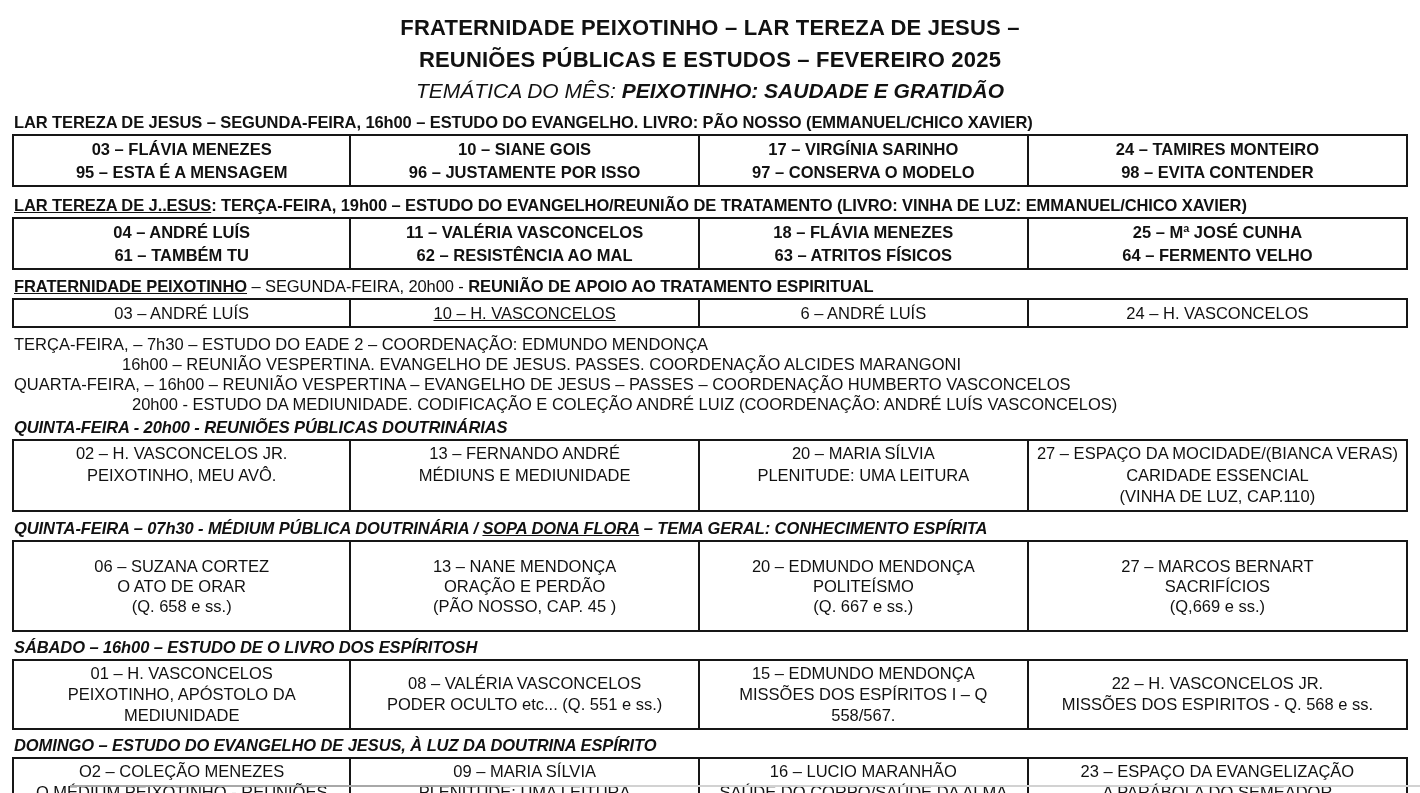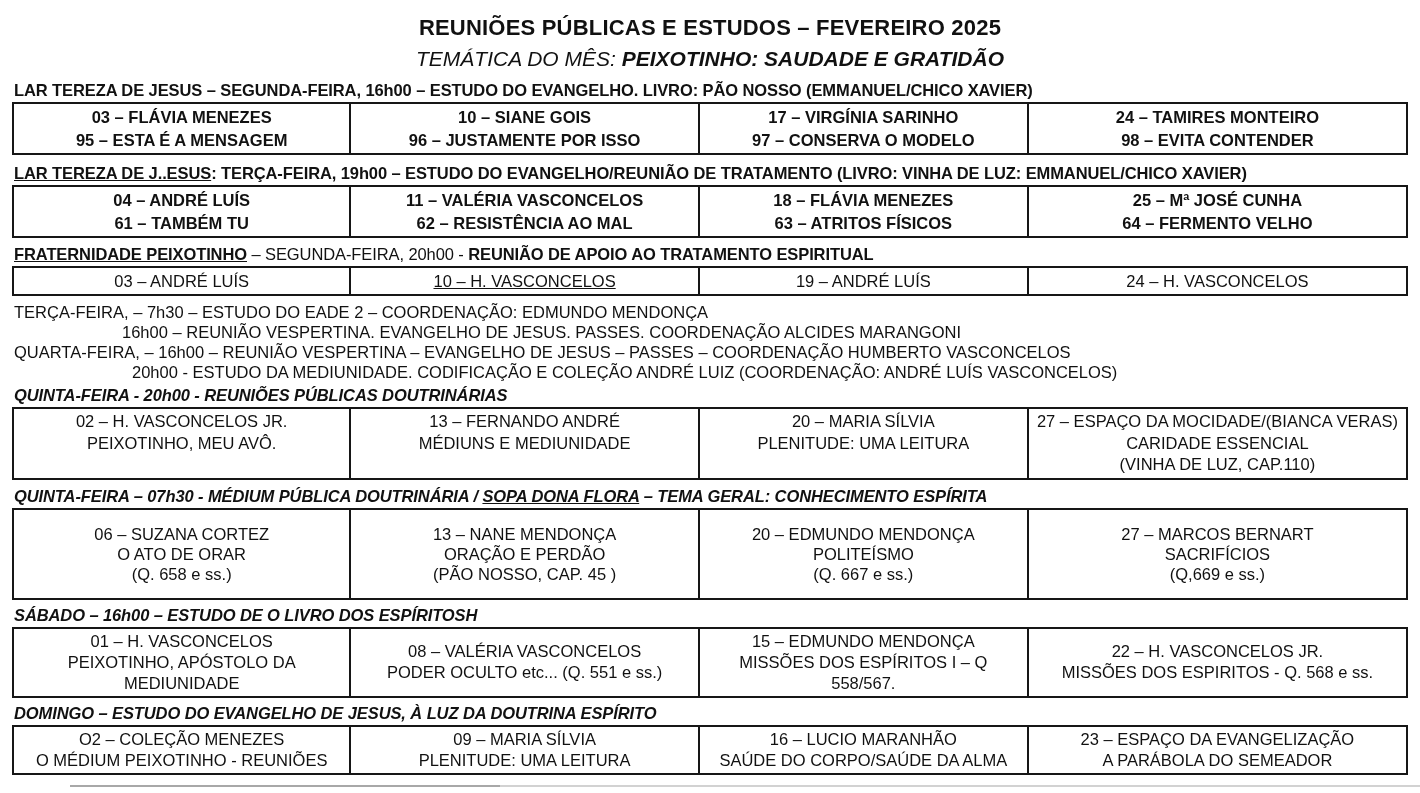--- a/index.html
+++ b/index.html
@@ -53,20 +53,21 @@
   
   .scan-line-light{position:absolute;left:70px;right:0;bottom:6px;height:2px;background:#d2d2d2;}
   .scan-line-dark{position:absolute;left:70px;bottom:6px;width:430px;height:2px;background:#a8a8a8;}
 </style>
 </head>
 <body>
 
 <div class="page">
 
   <div class="title-block">
+    <div class="title-line">FRATERNIDADE PEIXOTINHO – LAR TEREZA DE JESUS –</div>
     <div class="title-line">REUNIÕES PÚBLICAS E ESTUDOS – FEVEREIRO 2025</div>
     <div class="theme-line"><span>TEMÁTICA DO MÊS: </span><span class="theme-value">PEIXOTINHO: SAUDADE E GRATIDÃO</span></div>
   </div>
 
   <div class="sec-heading">LAR TEREZA DE JESUS – SEGUNDA-FEIRA, 16h00 – ESTUDO DO EVANGELHO. LIVRO: PÃO NOSSO (EMMANUEL/CHICO XAVIER)</div>
   <table class="sched bold-cells">
     <colgroup>
         <col class="c1">
         <col class="c2">
         <col class="c3">
@@ -134,21 +135,21 @@
       </colgroup>
     <tbody>
         <tr>
       <td>
             <div>03 – ANDRÉ LUÍS</div>
           </td>
       <td>
             <div class="u-cell">10 – H. VASCONCELOS</div>
           </td>
       <td>
-            <div>19 – ANDRÉ LUÍS</div>
+            <div>6 – ANDRÉ LUÍS</div>
           </td>
       <td>
             <div>24 – H. VASCONCELOS</div>
           </td>
     </tr>
   </tbody>
     </table>
 
   <div class="weekday-block">
     <div class="wl">TERÇA-FEIRA,  –  7h30 – ESTUDO DO EADE 2 – COORDENAÇÃO: EDMUNDO MENDONÇA</div>

